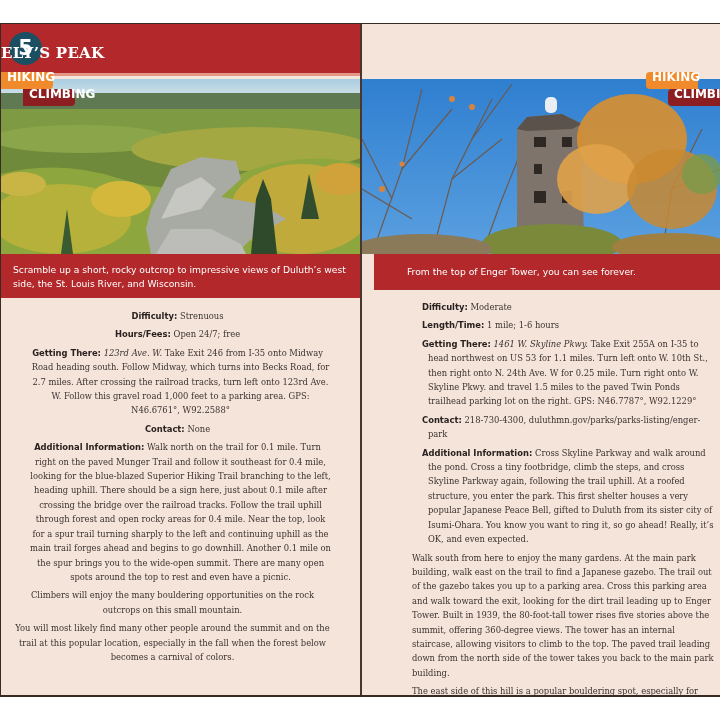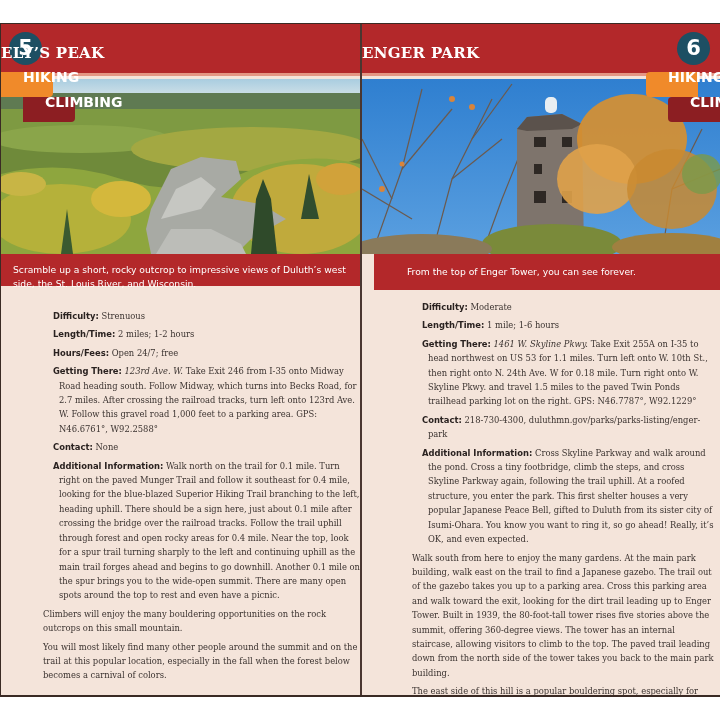--- a/index.html
+++ b/index.html
@@ -31,41 +31,41 @@
     background: #1d4f63; color: #fff; font-family: "DejaVu Sans", sans-serif;
     font-weight: bold; font-size: 21px; text-align: center; line-height: 33px;
   }
   .left .num-badge { left: 8px; }
   .right .num-badge { right: 10px; }
 
   .tags { position: absolute; top: 48px; z-index: 3; }
   .left .tags { left: 0; }
   .right .tags { right: 0; }
   .tag {
-    display: block; height: 25px; line-height: 11px; color: #fff;
-    font-family: "DejaVu Sans", sans-serif; font-weight: bold; font-size: 14px;
-    padding: 0 22px; margin-bottom: 0;
+    display: block; height: 17px; line-height: 11px; color: #fff;
+    font-family: "DejaVu Sans", sans-serif; font-weight: bold; font-size: 12px;
+    padding: 0 6px; margin-bottom: 0;
   }
   .tag.hiking { background: #f08a2a; width: 52px; }
   .tag.climbing { background: #8c1e22; width: 52px; margin-left: 22px; }
   .left .tag { border-radius: 0 4px 4px 0; text-align: left; }
   .right .tag { border-radius: 4px 0 0 4px; text-align: right; }
   .right .tag.climbing { width: 52px; }
 
   .photo { position: absolute; left: 0; top: 55px; width: 100%; height: 175px; overflow: hidden; }
 
   .caption-bar {
     position: absolute; left: 0; top: 230px; width: 100%; background: #b3282a;
     color: #fff; font-family: "DejaVu Sans", sans-serif; font-size: 9.2px; line-height: 14px;
   }
-  .left .caption-bar { height: 32px; padding: 9px 10px 0 12px; }
+  .left .caption-bar { height: 44px; padding: 9px 10px 0 12px; }
   .right .caption-bar { height: 36px; padding: 11px 10px 0 33px; margin-left: 12px; }
 
   .body { position: absolute; font-size: 8.4px; line-height: 14.4px; color: #3b3330; }
-  .left .body { left: 36px; top: 285px; width: 325px; }
+  .left .body { left: 6px; top: 285px; width: 325px; text-align: center; }
   .right .body { left: 44px; top: 276px; width: 310px; }
   .field { margin-bottom: 4px; padding-left: 22px; text-indent: -6px; }
   .field .label {
     font-family: "DejaVu Sans", sans-serif; font-weight: bold; color: #2a2220; font-size: 8.4px;
   }
   .para { padding-left: 6px; margin-bottom: 4px; }
   em { font-style: italic; }
 </style>
 </head>
 <body>
@@ -110,24 +110,20 @@
       </svg>
     </div>
     <div class="caption-bar">Scramble up a short, rocky outcrop to impressive views of Duluth’s west side, the St. Louis River, and Wisconsin.</div>
 
     <div class="body">
       <div class="field">
         <span class="label">Difficulty:</span>
         <span>Strenuous</span>
       </div>
       <div class="field">
-        <span class="label">Length/Time:</span>
-        <span>2 miles; 1-2 hours</span>
-      </div>
-      <div class="field">
         <span class="label">Hours/Fees:</span>
         <span>Open 24/7; free</span>
       </div>
       <div class="field">
         <span class="label">Getting There:</span>
         <em>123rd Ave. W.</em><span> Take Exit 246 from I-35 onto Midway Road heading south. Follow Midway, which turns into Becks Road, for 2.7 miles. After crossing the railroad tracks, turn left onto 123rd Ave. W. Follow this gravel road 1,000 feet to a parking area. GPS: N46.6761°, W92.2588°</span>
       </div>
       <div class="field">
         <span class="label">Contact:</span>
         <span>None</span>
@@ -137,24 +133,20 @@
         <span> Walk north on the trail for 0.1 mile. Turn right on the paved Munger Trail and follow it southeast for 0.4 mile, looking for the blue-blazed Superior Hiking Trail branching to the left, heading uphill. There should be a sign here, just about 0.1 mile after crossing the bridge over the railroad tracks. Follow the trail uphill through forest and open rocky areas for 0.4 mile. Near the top, look for a spur trail turning sharply to the left and continuing uphill as the main trail forges ahead and begins to go downhill. Another 0.1 mile on the spur brings you to the wide-open summit. There are many open spots around the top to rest and even have a picnic.</span>
       </div>
       <p class="para">Climbers will enjoy the many bouldering opportunities on the rock outcrops on this small mountain.</p>
       <p class="para">You will most likely find many other people around the summit and on the trail at this popular location, especially in the fall when the forest below becomes a carnival of colors.</p>
     </div>
   </div>
 
   <div class="gutter"></div>
 
   <div class="page right">
-    <div class="title-bar">
-      <div class="title-text">ENGER PARK</div>
-      <div class="num-badge">6</div>
-    </div>
     <div class="tags">
       <span class="tag hiking">HIKING</span>
       <span class="tag climbing">CLIMBING</span>
     </div>
     <div class="photo">
       <svg width="358" height="175" viewBox="0 0 358 175" preserveAspectRatio="none">
         <defs>
           <linearGradient id="skyR" x1="0" y1="0" x2="0" y2="1">
             <stop offset="0" stop-color="#2f7fd0"></stop>
               <stop offset="1" stop-color="#5ba0e0"></stop>
@@ -202,21 +194,21 @@
       <div class="field">
         <span class="label">Difficulty:</span>
         <span>Moderate</span>
       </div>
       <div class="field">
         <span class="label">Length/Time:</span>
         <span>1 mile; 1-6 hours</span>
       </div>
       <div class="field">
         <span class="label">Getting There:</span>
-        <em>1461 W. Skyline Pkwy.</em><span> Take Exit 255A on I-35 to head northwest on US 53 for 1.1 miles. Turn left onto W. 10th St., then right onto N. 24th Ave. W for 0.18 mile. Turn right onto W. Skyline Pkwy. and travel 1.5 miles to the paved Twin Ponds trailhead parking lot on the right. GPS: N46.7787°, W92.1229°</span>
+        <em>1461 W. Skyline Pkwy.</em><span> Take Exit 255A on I-35 to head northwest on US 53 for 1.1 miles. Turn left onto W. 10th St., then right onto N. 24th Ave. W for 0.25 mile. Turn right onto W. Skyline Pkwy. and travel 1.5 miles to the paved Twin Ponds trailhead parking lot on the right. GPS: N46.7787°, W92.1229°</span>
       </div>
       <div class="field">
         <span class="label">Contact:</span>
         <span>218-730-4300, duluthmn.gov/parks/parks-listing/enger-park</span>
       </div>
       <div class="field">
         <span class="label">Additional Information:</span>
         <span> Cross Skyline Parkway and walk around the pond. Cross a tiny footbridge, climb the steps, and cross Skyline Parkway again, following the trail uphill. At a roofed structure, you enter the park. This first shelter houses a very popular Japanese Peace Bell, gifted to Duluth from its sister city of Isumi-Ohara. You know you want to ring it, so go ahead! Really, it’s OK, and even expected.</span>
       </div>
       <p class="para">Walk south from here to enjoy the many gardens. At the main park building, walk east on the trail to find a Japanese gazebo. The trail out of the gazebo takes you up to a parking area. Cross this parking area and walk toward the exit, looking for the dirt trail leading up to Enger Tower. Built in 1939, the 80-foot-tall tower rises five stories above the summit, offering 360-degree views. The tower has an internal staircase, allowing visitors to climb to the top. The paved trail leading down from the north side of the tower takes you back to the main park building.</p>

